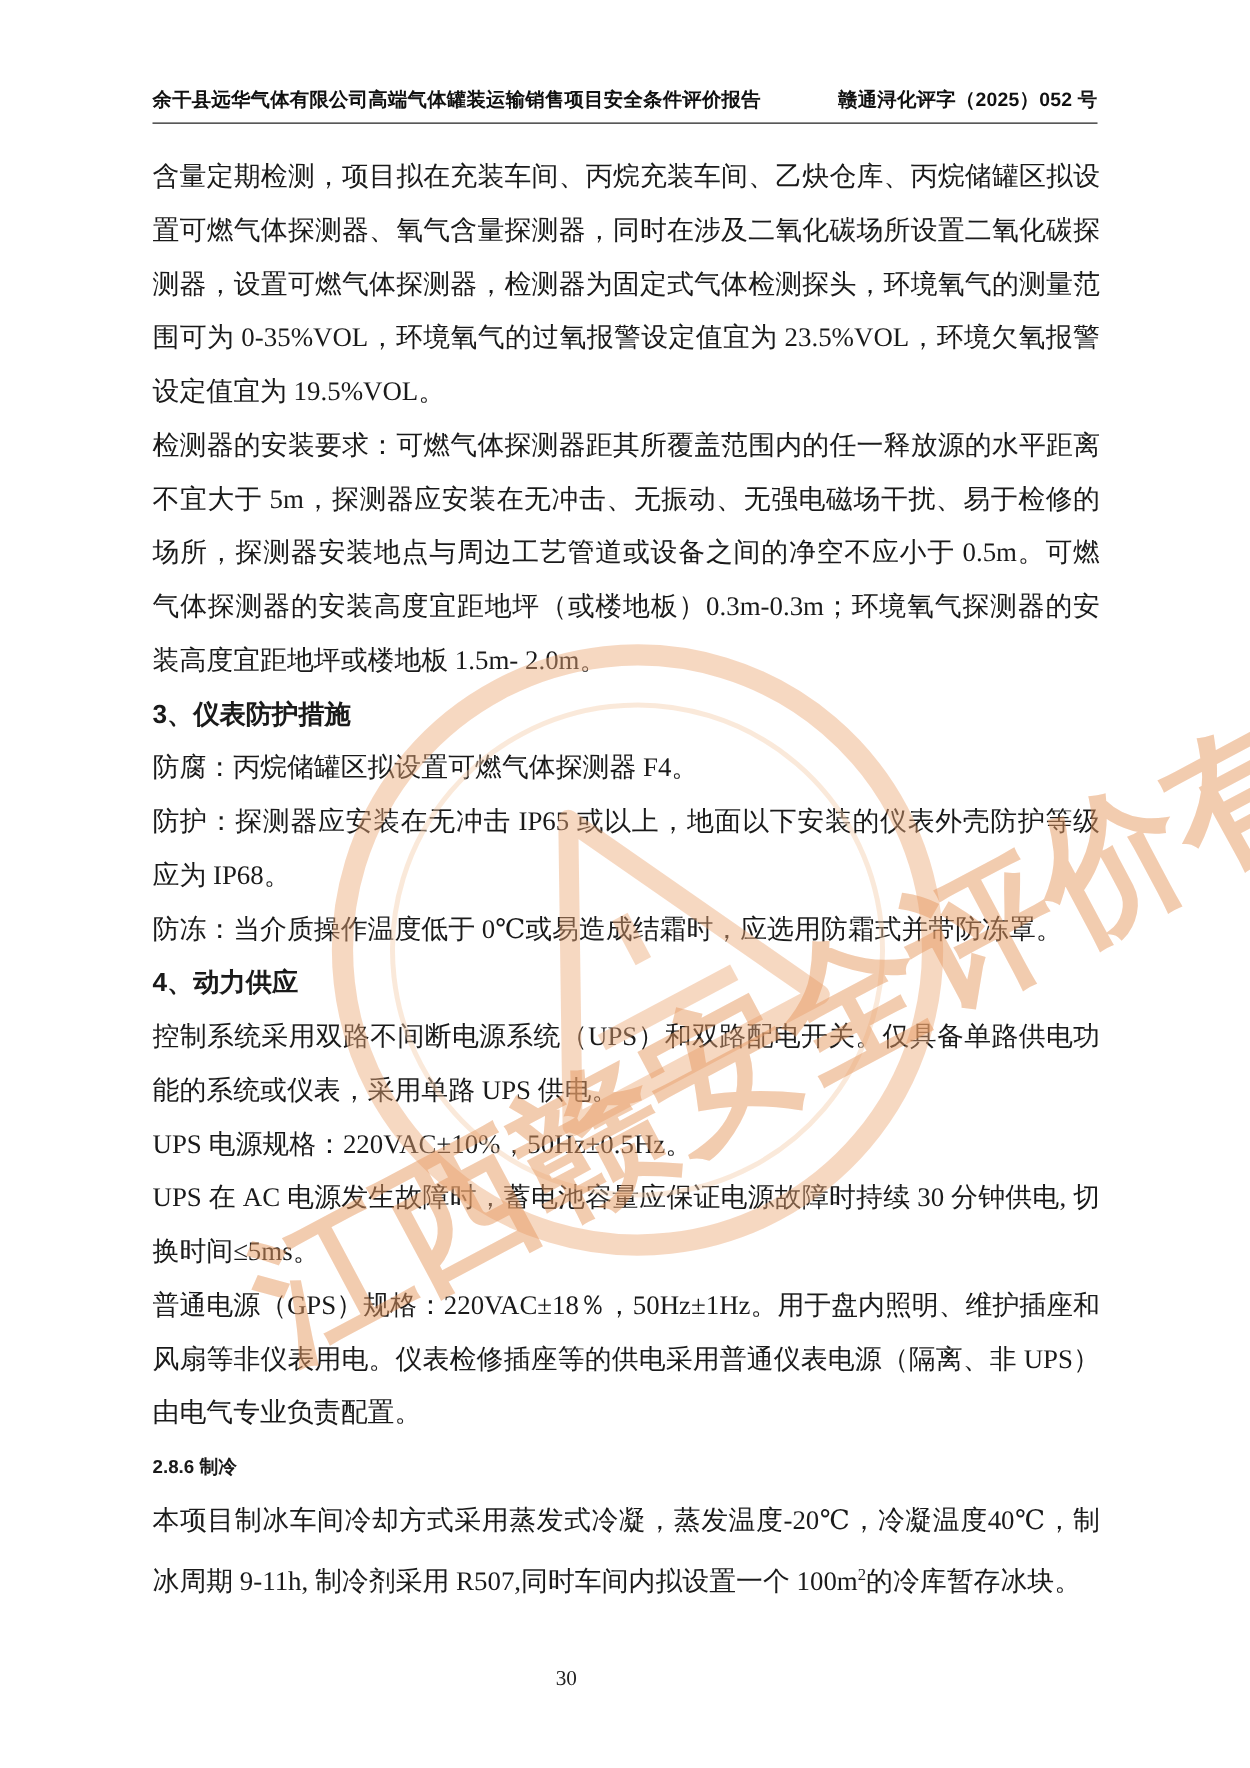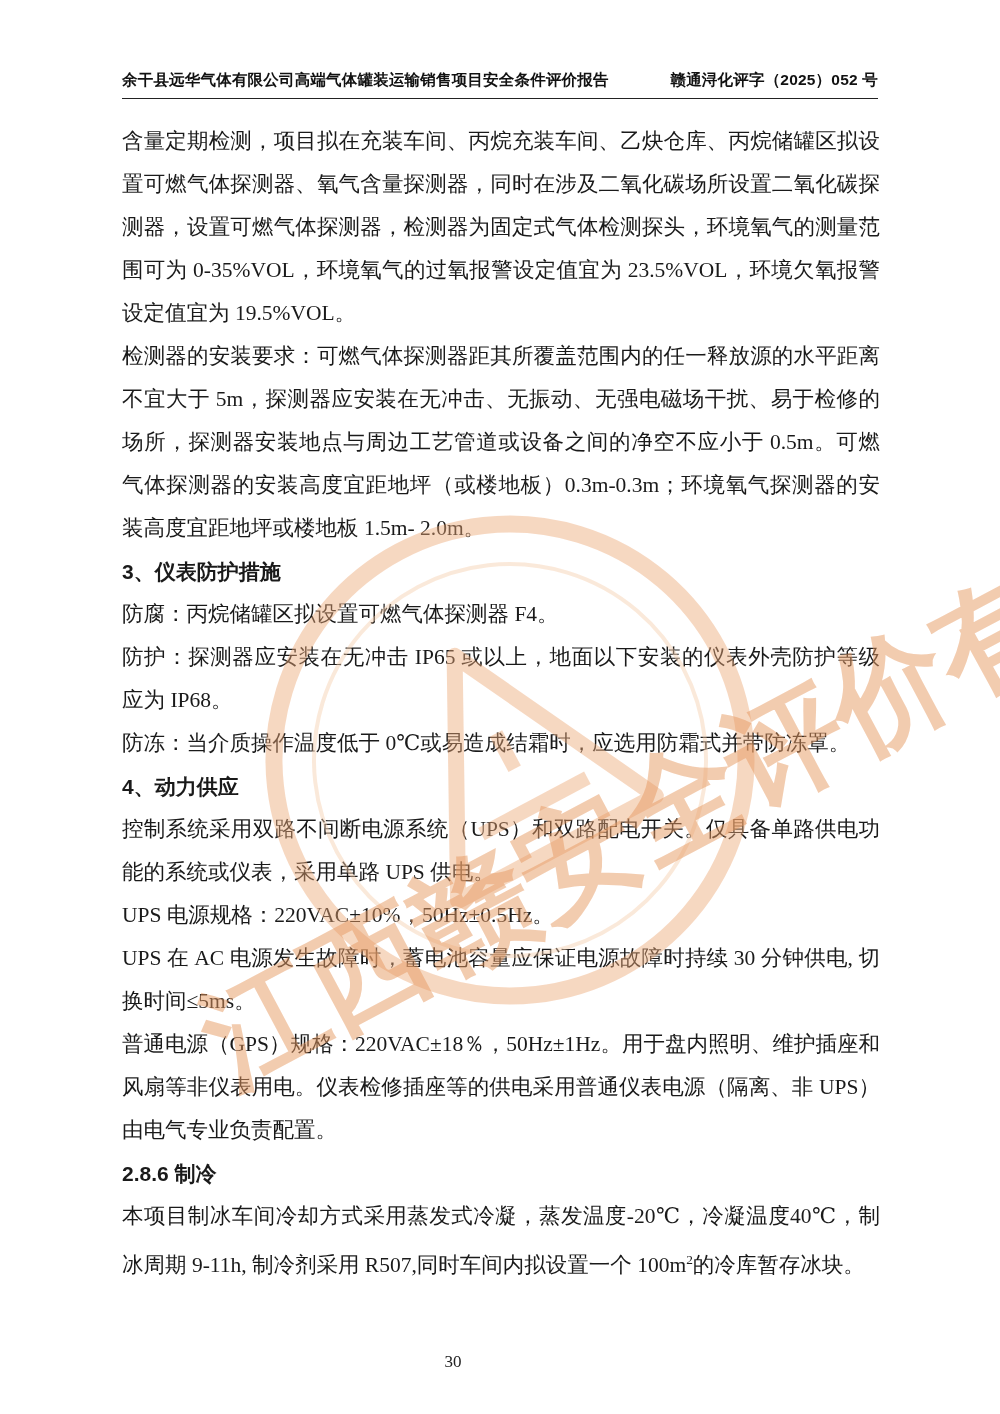--- a/index.html
+++ b/index.html
@@ -73,39 +73,38 @@
   }
   .heading-sub {
     font-weight: bold;
     text-indent: 43px;
     font-family: "Liberation Sans", sans-serif;
     font-size: 21px;
   }
   .heading-num {
     font-weight: bold;
     font-family: "Liberation Sans", sans-serif;
-    font-size: 21px;
+    font-size: 15px;
     margin-top: 2px;
   }
   .sup {
     font-size: 0.62em;
     vertical-align: super;
   }
 
   
   .page-number {
     position: absolute;
     left: 0;
     top: 1333px;
     width: 906px;
     text-align: center;
     font-size: 17px;
     font-family: "Liberation Serif", serif;
     color: #222;
-    margin-top: 19px;
   }
 </style>
 </head>
 <body>
 
 <div class="page">
 
   <svg class="watermark" viewBox="0 0 1000 1414" xmlns="http://www.w3.org/2000/svg">
     <g opacity="0.45" transform="translate(510,760) rotate(-28)">
       <circle cx="0" cy="0" r="236" fill="none" stroke="#eda978" stroke-width="17"></circle>

